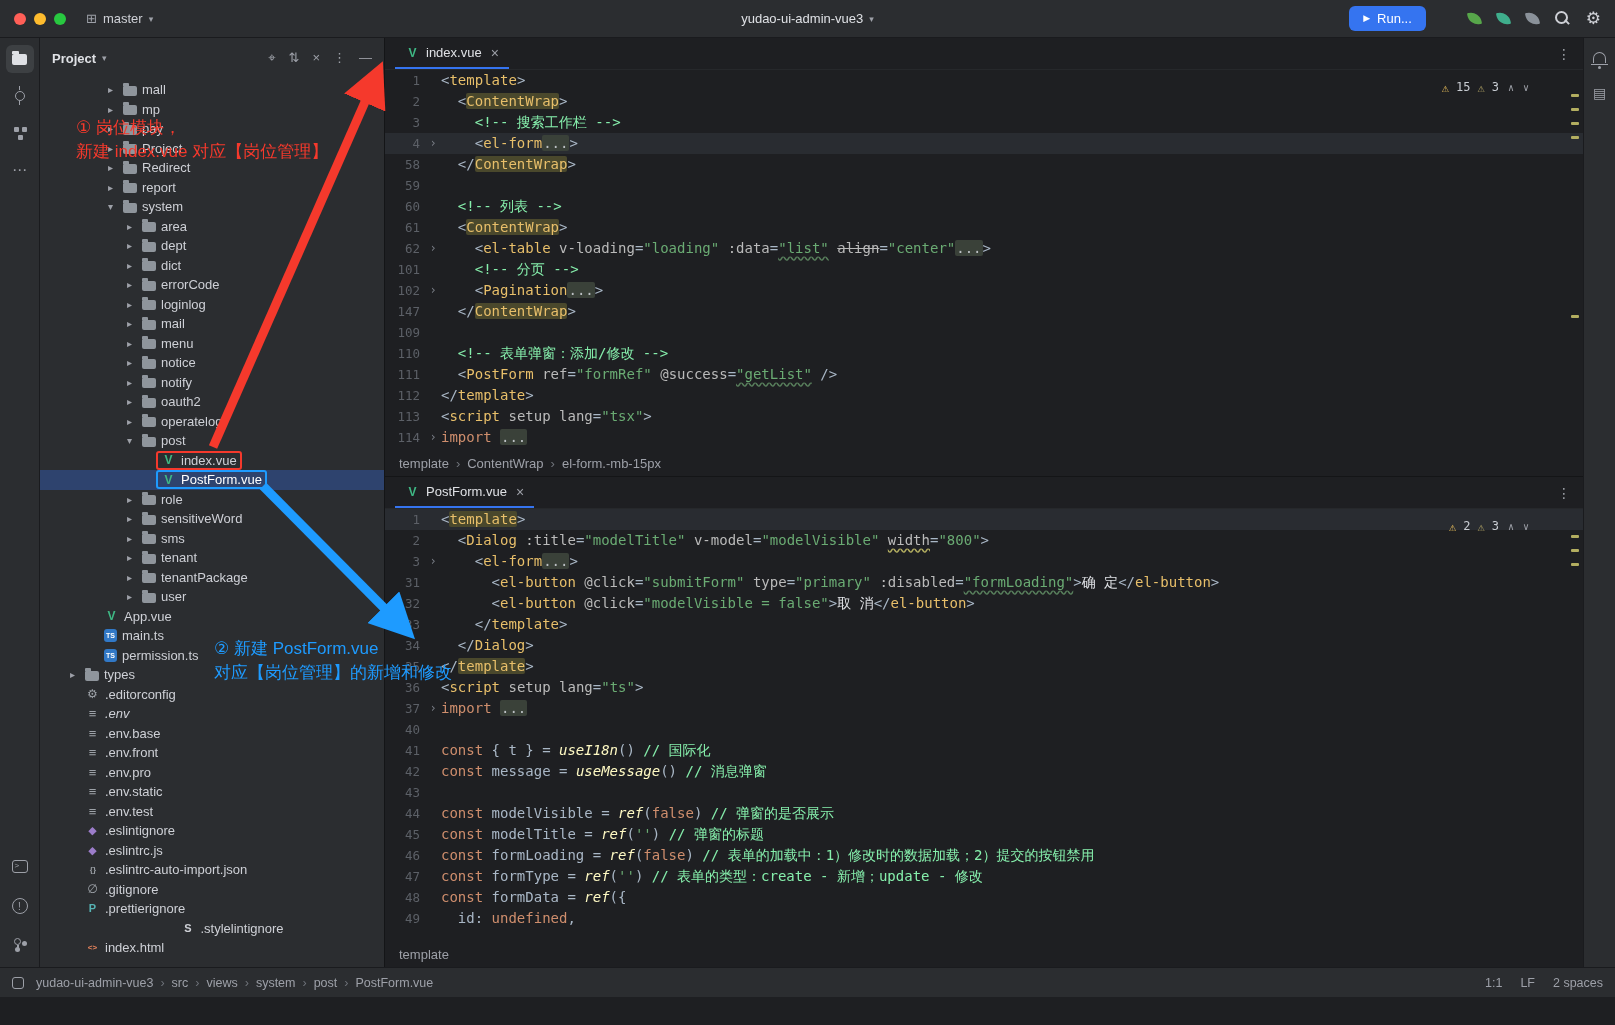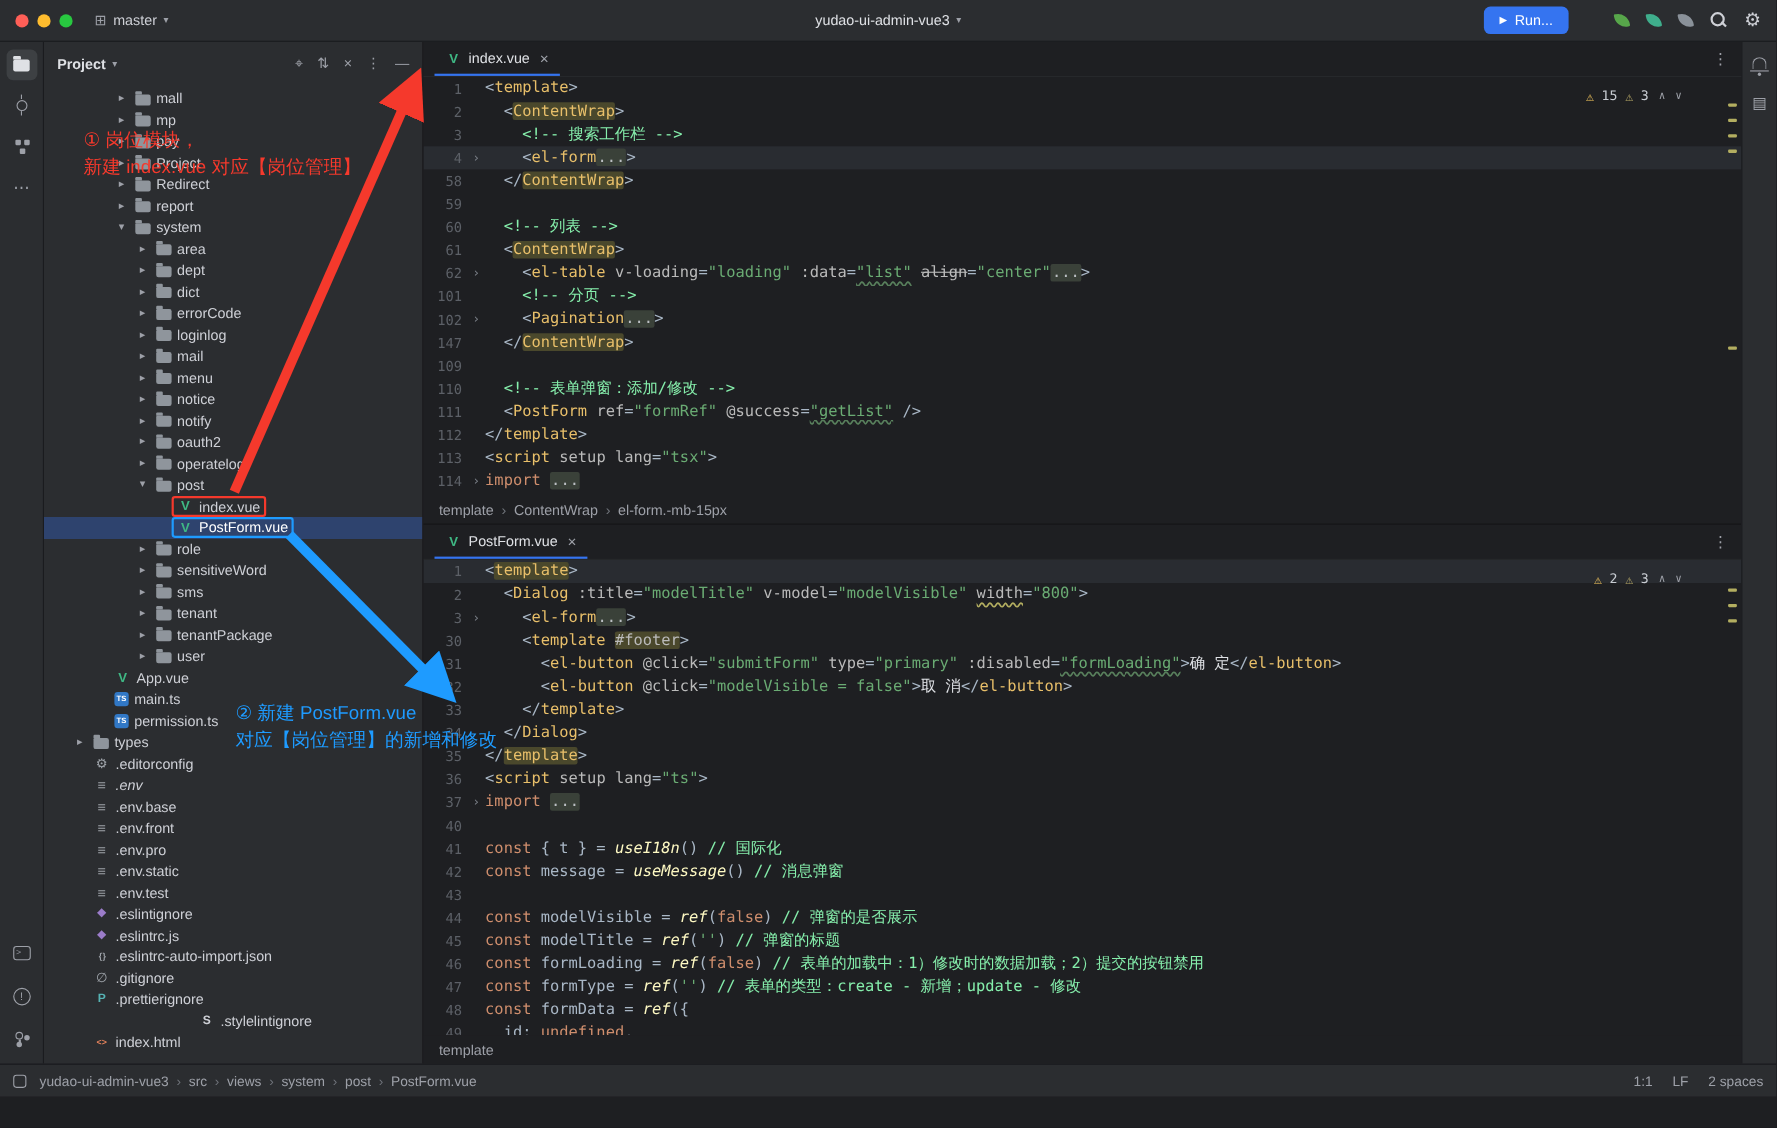--- a/index.html
+++ b/index.html
@@ -582,21 +582,20 @@
             <span>PostForm.vue</span>
             <span class="tab-close">×</span>
           </div>
           <span class="tab-more">⋮</span>
         </div>
         <div class="codearea">
           <div>
               <div class="cline cur"><span class="lnum">1</span><span class="lfoldc"></span><span class="lcode"><span class="tk-p">&lt;</span><span class="tk-tgh">template</span><span class="tk-p">&gt;</span></span></div>
               <div class="cline"><span class="lnum">2</span><span class="lfoldc"></span><span class="lcode"><span class="tk-p">  &lt;</span><span class="tk-tg">Dialog</span><span class="tk-p"> </span><span class="tk-at">:title</span><span class="tk-p">=</span><span class="tk-s">"modelTitle"</span><span class="tk-p"> </span><span class="tk-at">v-model</span><span class="tk-p">=</span><span class="tk-s">"modelVisible"</span><span class="tk-p"> </span><span class="tk-atu">width</span><span class="tk-p">=</span><span class="tk-s">"800"</span><span class="tk-p">&gt;</span></span></div>
               <div class="cline"><span class="lnum">3</span><span class="lfoldc">›</span><span class="lcode"><span class="tk-p">    &lt;</span><span class="tk-tg">el-form</span><span class="tk-fold">...</span><span class="tk-p">&gt;</span></span></div>
-              <div class="cline"><span class="lnum">30</span><span class="lfoldc"></span><span class="lcode"><span class="tk-p">    &lt;</span><span class="tk-tg">template</span><span class="tk-p"> </span><span class="tk-ath">#footer</span><span class="tk-p">&gt;</span></span></div>
               <div class="cline"><span class="lnum">31</span><span class="lfoldc"></span><span class="lcode"><span class="tk-p">      &lt;</span><span class="tk-tg">el-button</span><span class="tk-p"> </span><span class="tk-at">@click</span><span class="tk-p">=</span><span class="tk-s">"submitForm"</span><span class="tk-p"> </span><span class="tk-at">type</span><span class="tk-p">=</span><span class="tk-s">"primary"</span><span class="tk-p"> </span><span class="tk-at">:disabled</span><span class="tk-p">=</span><span class="tk-su">"formLoading"</span><span class="tk-p">&gt;</span><span class="tk-w">确 定</span><span class="tk-p">&lt;/</span><span class="tk-tg">el-button</span><span class="tk-p">&gt;</span></span></div>
               <div class="cline"><span class="lnum">32</span><span class="lfoldc"></span><span class="lcode"><span class="tk-p">      &lt;</span><span class="tk-tg">el-button</span><span class="tk-p"> </span><span class="tk-at">@click</span><span class="tk-p">=</span><span class="tk-s">"modelVisible = false"</span><span class="tk-p">&gt;</span><span class="tk-w">取 消</span><span class="tk-p">&lt;/</span><span class="tk-tg">el-button</span><span class="tk-p">&gt;</span></span></div>
               <div class="cline"><span class="lnum">33</span><span class="lfoldc"></span><span class="lcode"><span class="tk-p">    &lt;/</span><span class="tk-tg">template</span><span class="tk-p">&gt;</span></span></div>
               <div class="cline"><span class="lnum">34</span><span class="lfoldc"></span><span class="lcode"><span class="tk-p">  &lt;/</span><span class="tk-tg">Dialog</span><span class="tk-p">&gt;</span></span></div>
               <div class="cline"><span class="lnum">35</span><span class="lfoldc"></span><span class="lcode"><span class="tk-p">&lt;/</span><span class="tk-tgh">template</span><span class="tk-p">&gt;</span></span></div>
               <div class="cline"><span class="lnum">36</span><span class="lfoldc"></span><span class="lcode"><span class="tk-p">&lt;</span><span class="tk-tg">script</span><span class="tk-p"> </span><span class="tk-at">setup</span><span class="tk-p"> </span><span class="tk-at">lang</span><span class="tk-p">=</span><span class="tk-s">"ts"</span><span class="tk-p">&gt;</span></span></div>
               <div class="cline"><span class="lnum">37</span><span class="lfoldc">›</span><span class="lcode"><span class="tk-k">import</span><span class="tk-p"> </span><span class="tk-fold">...</span></span></div>
               <div class="cline"><span class="lnum">40</span><span class="lfoldc"></span><span class="lcode"></span></div>
               <div class="cline"><span class="lnum">41</span><span class="lfoldc"></span><span class="lcode"><span class="tk-k">const</span><span class="tk-p"> { t } = </span><span class="tk-fn">useI18n</span><span class="tk-p">() </span><span class="tk-c">// 国际化</span></span></div>
               <div class="cline"><span class="lnum">42</span><span class="lfoldc"></span><span class="lcode"><span class="tk-k">const</span><span class="tk-p"> message = </span><span class="tk-fn">useMessage</span><span class="tk-p">() </span><span class="tk-c">// 消息弹窗</span></span></div>

